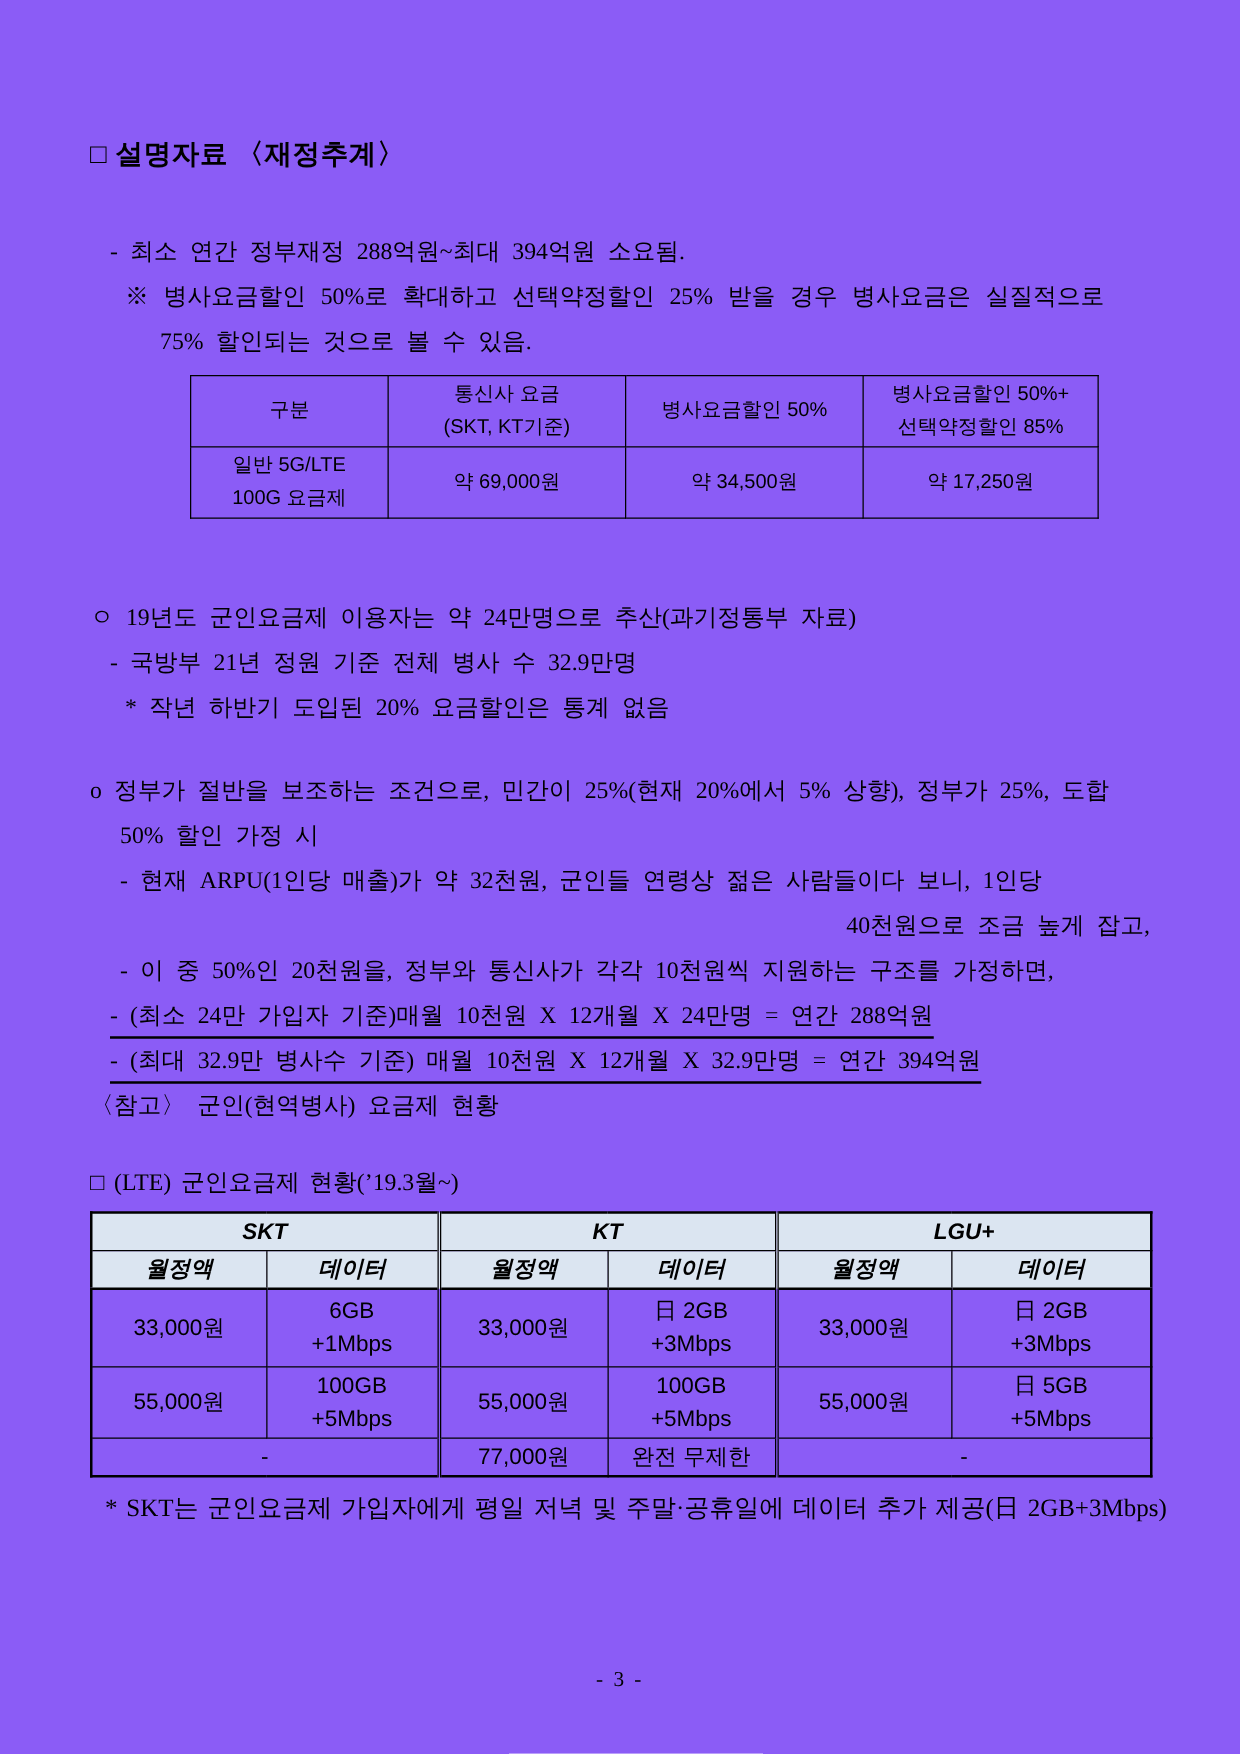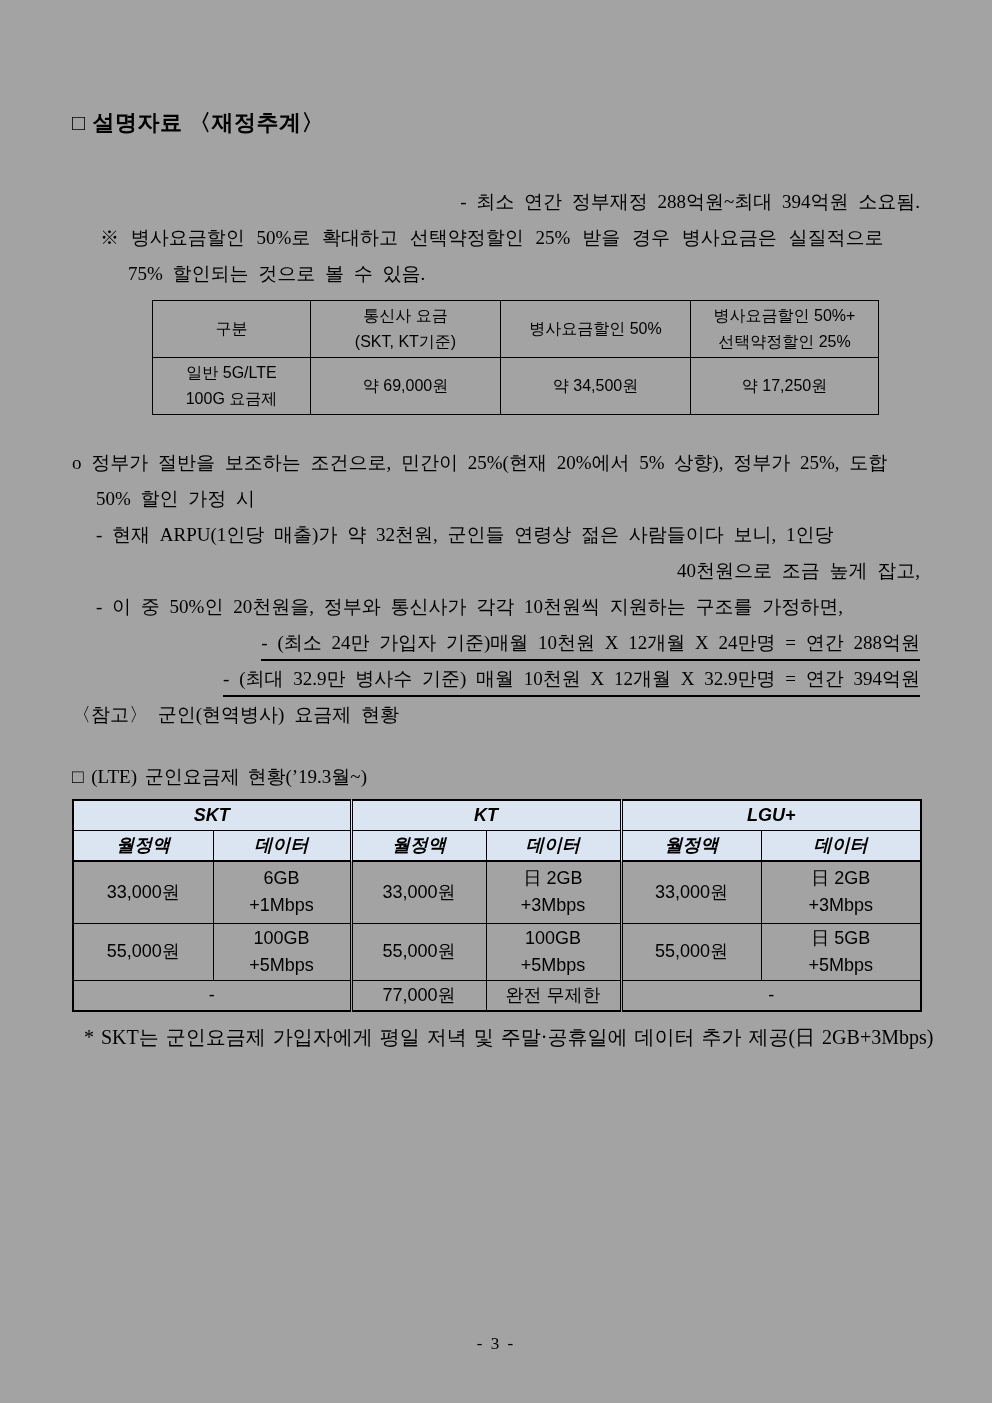--- a/index.html
+++ b/index.html
@@ -1,38 +1,38 @@
 <!DOCTYPE html>
 <html><head>
 <meta charset="utf-8">
 <style>
   * { box-sizing: border-box; }
   html,body { margin:0; padding:0; background:#fff; }
   .page {
     position: relative;
     width: 992px; height: 1403px;
     margin: 0 auto;
-    background: #a3a3a3;
+    background: #8b5cf6;
     color: #000;
     font-family: "Liberation Serif", "DejaVu Serif", serif;
     font-size: 19px;
     padding: 108px 72px 0 72px;
     overflow: hidden;
   }
   .doc-title {
     font-family: "Liberation Sans", "DejaVu Sans", sans-serif;
     font-weight: bold;
     font-size: 22px;
     letter-spacing: 0.5px;
     line-height: 30px;
   }
   .para { margin: 0; }
   .line { line-height: 36px; word-spacing: 5px; white-space: nowrap; }
   .ws-wide { word-spacing: 7px; }
-  .ind1 { padding-left: 16px; text-align: right; }
+  .ind1 { padding-left: 16px; }
   .ind2 { padding-left: 28px; }
   .ind3 { padding-left: 56px; }
   .ref1 { padding-left: 52px; }
   .ind1b { padding-left: 24px; }
   .ind2b { padding-left: 40px; text-align: right; }
   .sec1 { margin-top: 46px; }
   .sec2 { margin-top: 62px; }
   .sec3 { margin-top: 30px; }
   .uline {
     display: inline-block;
@@ -124,32 +124,37 @@
         <col style="width:190px">
         <col style="width:188px">
     </colgroup>
     <tbody>
       <tr class="hrow">
         <th>구분</th>
         <th>통신사 요금
 (SKT, KT기준)</th>
         <th>병사요금할인 50%</th>
         <th>병사요금할인 50%+
-선택약정할인 25%</th>
+선택약정할인 85%</th>
       </tr>
       <tr class="drow">
         <td>일반 5G/LTE
 100G 요금제</td>
         <td>약 69,000원</td>
         <td>약 34,500원</td>
         <td>약 17,250원</td>
       </tr>
     </tbody>
   </table>
 
+  <div class="para sec2">
+    <div class="line">ㅇ 19년도 군인요금제 이용자는 약 24만명으로 추산(과기정통부 자료)</div>
+    <div class="line ind1">- 국방부 21년 정원 기준 전체 병사 수 32.9만명</div>
+    <div class="line ind2">* 작년 하반기 도입된 20% 요금할인은 통계 없음</div>
+  </div>
 
   <div class="para sec3">
     <div class="line">o 정부가 절반을 보조하는 조건으로, 민간이 25%(현재 20%에서 5% 상향), 정부가 25%, 도합</div>
     <div class="line ind1b">50% 할인 가정 시</div>
     <div class="line ind1b">- 현재 ARPU(1인당 매출)가 약 32천원, 군인들 연령상 젊은 사람들이다 보니, 1인당</div>
     <div class="line ind2b">40천원으로 조금 높게 잡고,</div>
     <div class="line ind1b">- 이 중 50%인 20천원을, 정부와 통신사가 각각 10천원씩 지원하는 구조를 가정하면,</div>
     <div class="line ind1"><span class="uline">- (최소 24만 가입자 기준)매월 10천원 X 12개월 X 24만명 = 연간 288억원</span></div>
     <div class="line ind1"><span class="uline">- (최대 32.9만 병사수 기준) 매월 10천원 X 12개월 X 32.9만명 = 연간 394억원</span></div>
     <div class="line">〈참고〉 군인(현역병사) 요금제 현황</div>

